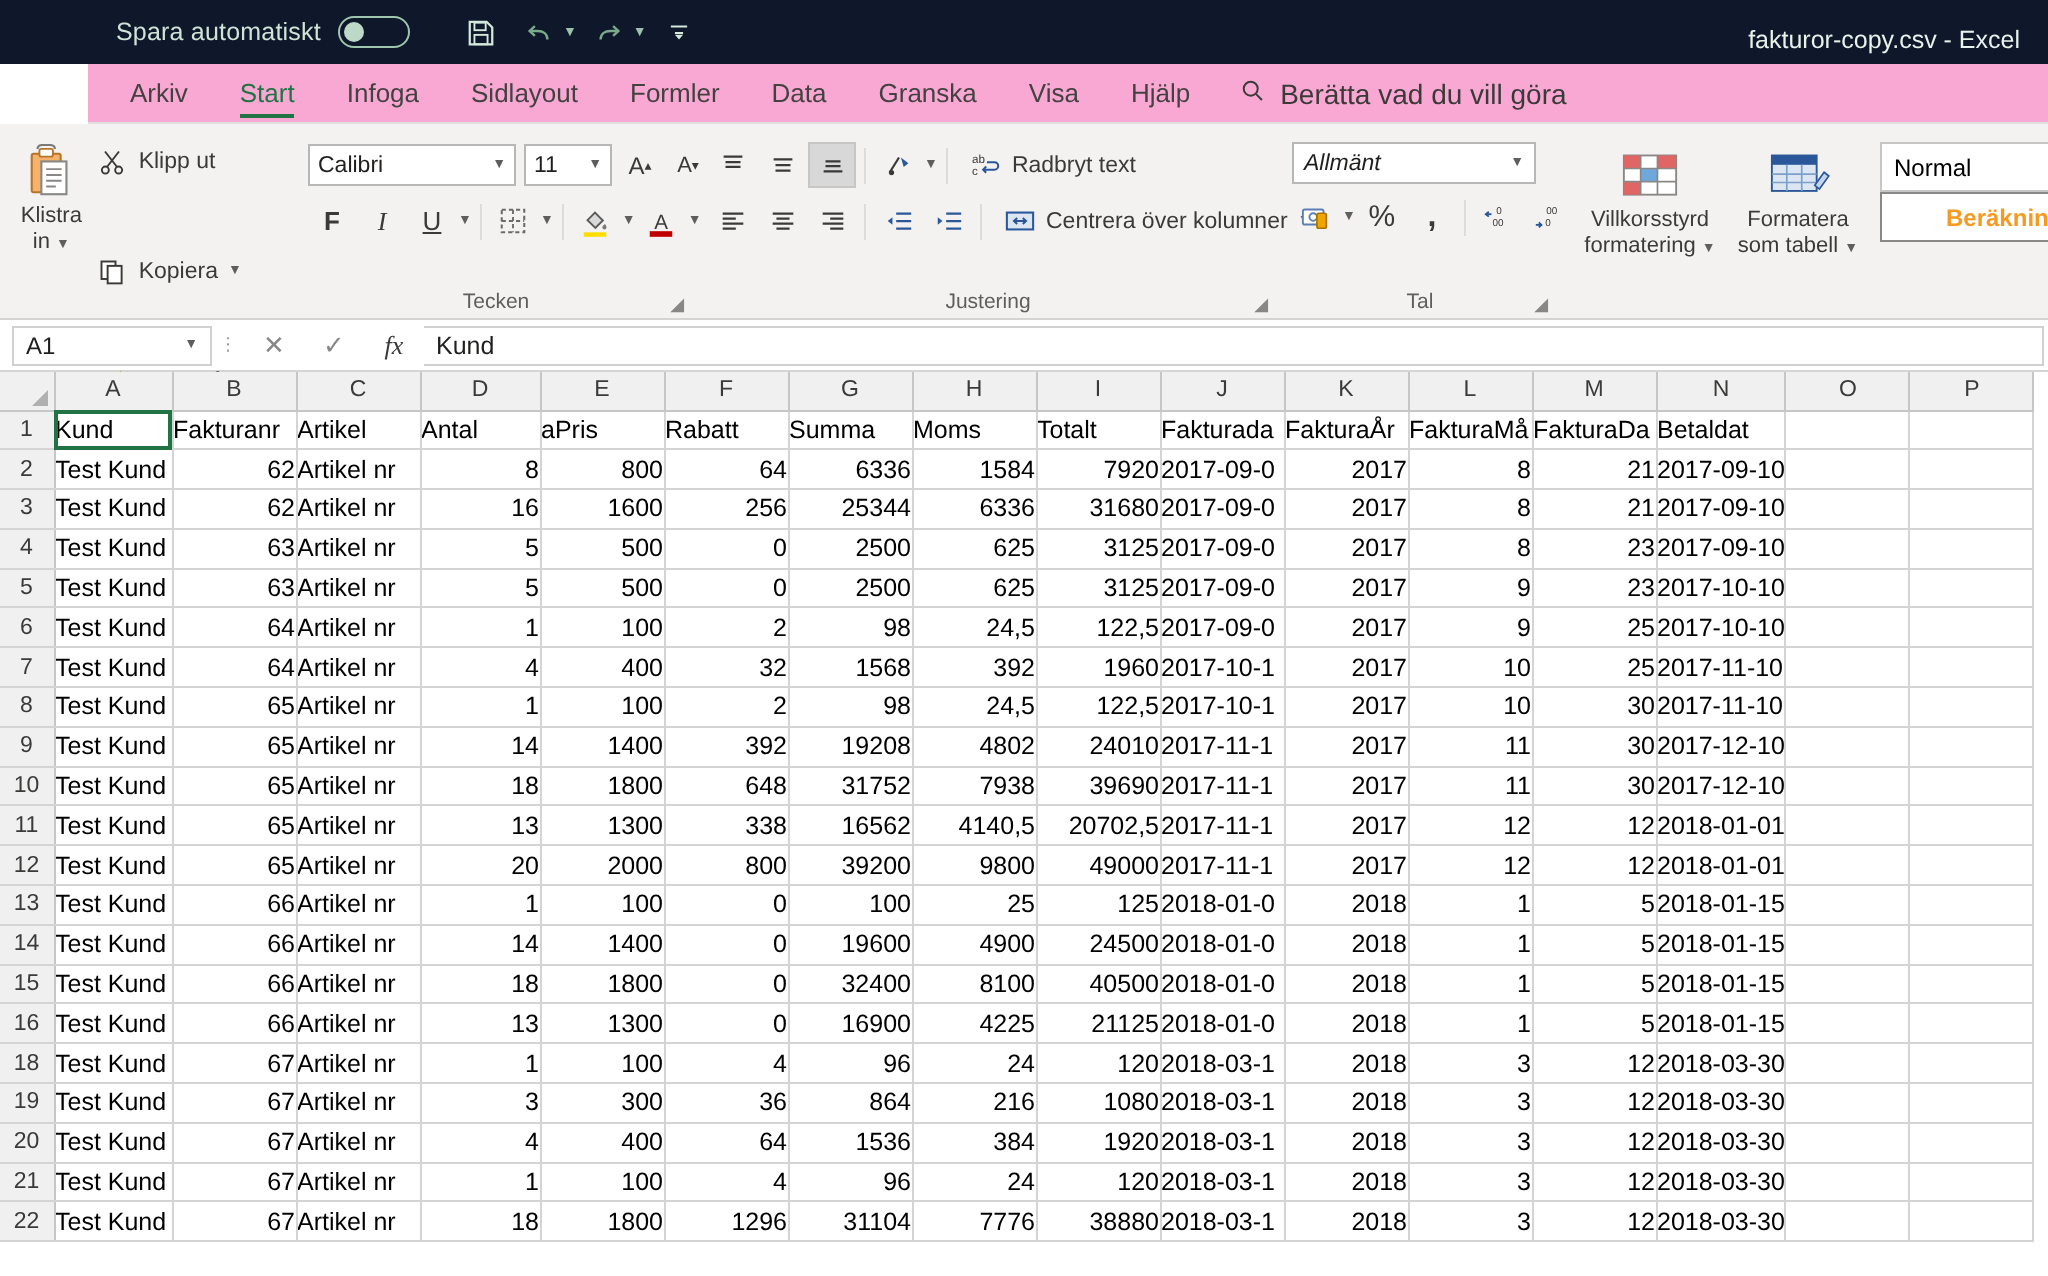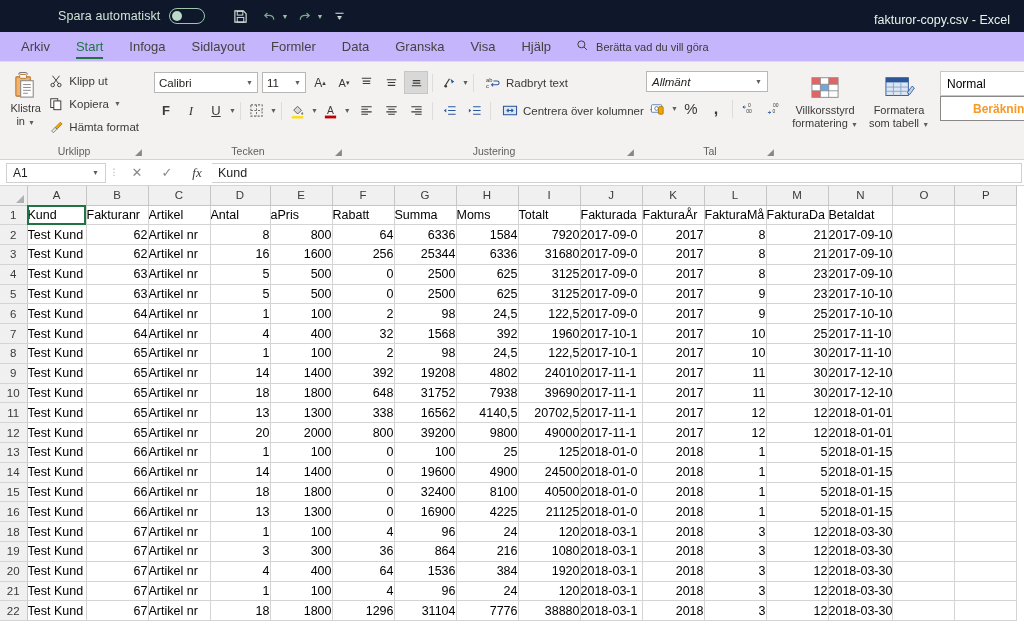--- a/index.html
+++ b/index.html
@@ -32,33 +32,33 @@
   }
   .qat-btn.disabled { color: #7aa98c; }
   .qat-caret { font-size: 7px; margin-left: -4px; color: #9cc0ab; }
   .doc-title {
     position: absolute; right: 14px; top: 0; height: 40px;
     display: flex; align-items: center; font-size: 12.5px; color: #e8f2ec;
   }
 
   
   .tabbar {
-    height: 30px; background: #c4b5fd; display: flex; align-items: stretch;
-    padding-left: 8px; border-bottom: 1px solid #e1dfdd;
+    height: 30px; background: #f9a8d4; display: flex; align-items: stretch;
+    padding-left: 8px; border-bottom: 1px solid #e1dfdd; margin-left: 44px;
   }
   .tab {
     padding: 0 13px; display: flex; align-items: center; font-size: 13px;
     color: #444241; position: relative; white-space: nowrap;
   }
   .tab.active { color: #217346; font-weight: 400; }
   .tab.active::after {
     content: ""; position: absolute; left: 13px; right: 13px; bottom: 2px;
     height: 2.5px; background: #217346;
   }
-  .tellme { display: flex; align-items: center; gap: 7px; padding: 0 12px; font-size: 11px; color: #3b3a39; }
+  .tellme { display: flex; align-items: center; gap: 7px; padding: 0 12px; font-size: 14px; color: #3b3a39; }
   .tellme .mag { display: inline-block; }
 
   
   .ribbon {
     height: 98px; background: #f3f2f1; display: flex; align-items: stretch;
     border-bottom: 1px solid #d6d4d2;
   }
   .grp { display: flex; flex-direction: column; position: relative; padding: 3px 0 0 0; }
   .grp-body { flex: 1; display: flex; align-items: flex-start; padding: 2px 6px 0 6px; }
   .grp-foot {
@@ -233,21 +233,21 @@
             <rect x="4" y="5" width="15" height="20" rx="1" fill="#f6b26b" stroke="#b5762c" stroke-width="1.1"></rect>
             <rect x="8" y="2.5" width="7" height="4" rx="1" fill="#fff" stroke="#b5762c" stroke-width="1"></rect>
             <path d="M7 2.5c0-1.4 1.2-2 2.5-2h4c1.3 0 2.5.6 2.5 2" fill="none" stroke="#7a7a7a" stroke-width="1.1"></path>
             <rect x="9" y="9" width="13" height="17" fill="#ffffff" stroke="#8a8886" stroke-width="1.1"></rect>
             <path d="M11.5 13h8M11.5 16h8M11.5 19h8M11.5 22h5" stroke="#8a8886" stroke-width="1"></path>
           </svg>
         </span>
         <span>Klistra</span>
         <span><span>in</span> <span class="caret">▼</span></span>
       </div>
-      <div style="display:flex;flex-direction:column;padding-top:2px;">
+      <div style="display:flex;flex-direction:column;padding-top:2px;gap:32px;">
         <div class="smallrow">
           <span class="ic">
             <svg width="14" height="14" viewBox="0 0 16 16">
                 <path d="M4 2l7 9M12 2L5 11" stroke="#3b3a39" stroke-width="1.1" fill="none"></path>
                 <circle cx="4.2" cy="12.6" r="2" fill="none" stroke="#3b3a39" stroke-width="1.1"></circle>
                 <circle cx="11.8" cy="12.6" r="2" fill="none" stroke="#3b3a39" stroke-width="1.1"></circle>
               </svg>
           </span>
           <span>Klipp ut</span>
         </div>

